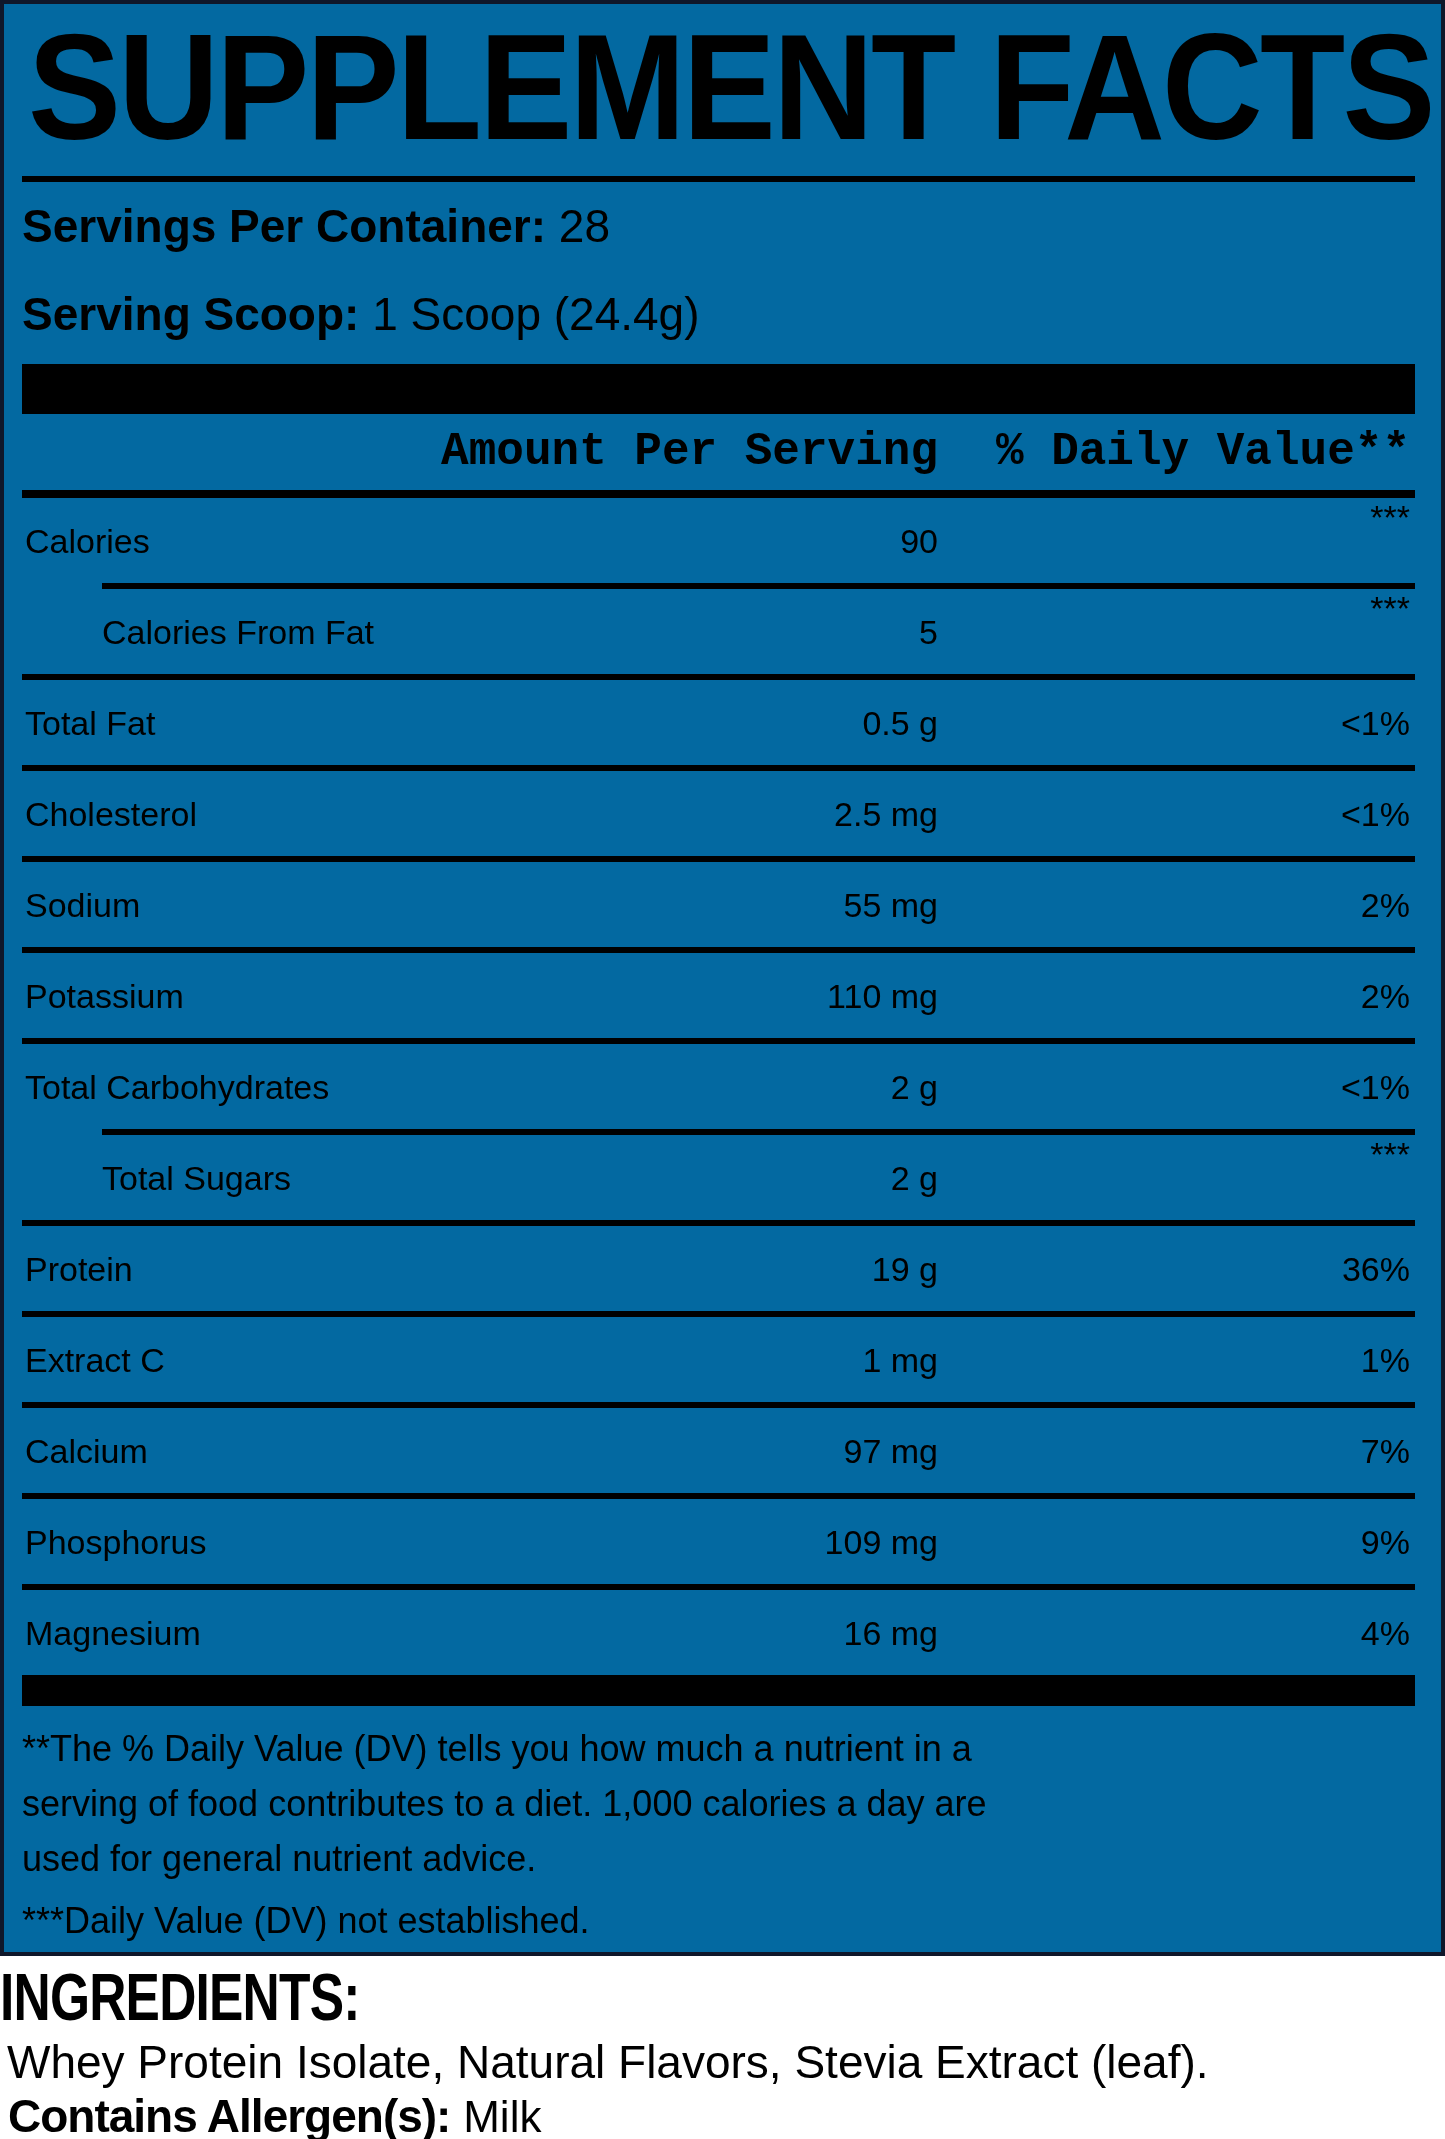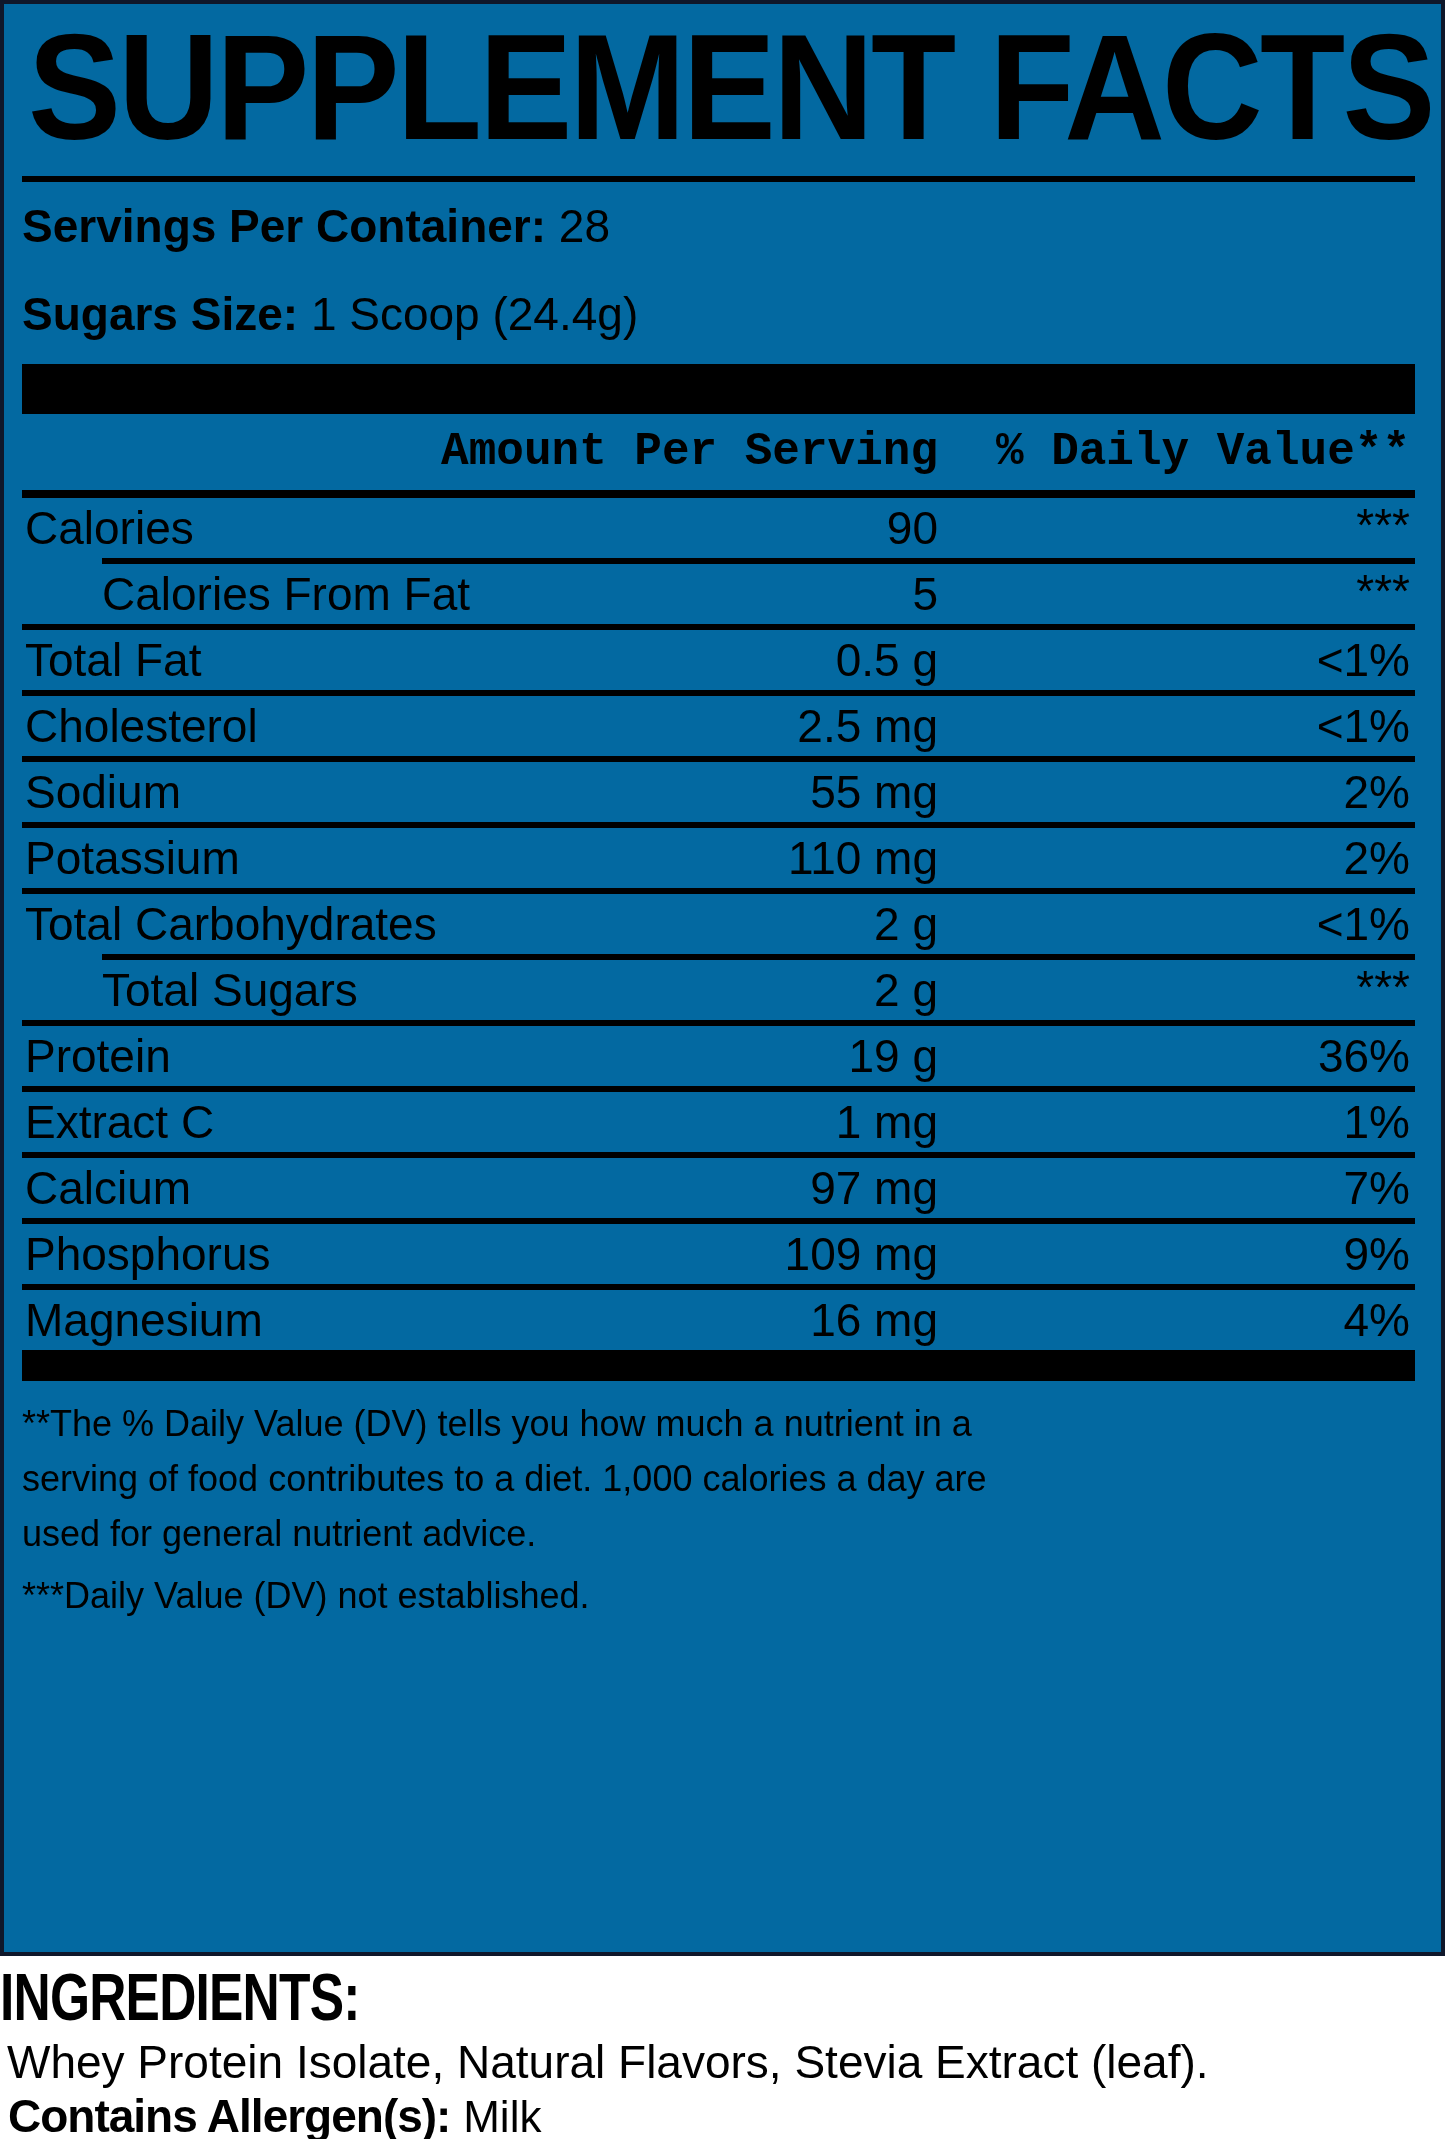--- a/index.html
+++ b/index.html
@@ -84,22 +84,22 @@
     position: absolute;
     right: 5px;
     top: 50%;
     transform: translateY(-50%);
     white-space: nowrap;
   }
   .header-rule { height: 8px; }
 
   .row {
     position: relative;
-    height: 60px;
-    font-size: 46px;
+    height: 85px;
+    font-size: 34px;
   }
   .row .name {
     position: absolute;
     left: 3px;
     top: 50%;
     transform: translateY(-50%);
     white-space: nowrap;
   }
   .row.indent .name { left: 80px; }
   .row .amt {
@@ -176,21 +176,21 @@
     <span class="title-text">SUPPLEMENT FACTS</span>
   </div>
 
   <div class="rule title-rule"></div>
 
   <div class="serving-line">
     <span class="lbl">Servings Per Container:</span>
     <span class="val">28</span>
   </div>
   <div class="serving-line">
-    <span class="lbl">Sugars Size:</span>
+    <span class="lbl">Serving Scoop:</span>
     <span class="val">1 Scoop (24.4g)</span>
   </div>
 
   <div class="bar top-bar"></div>
 
   <div class="header-row">
     <span class="amt-hdr">Amount Per Serving</span>
     <span class="dv-hdr">% Daily Value**</span>
   </div>
   <div class="rule header-rule"></div>

